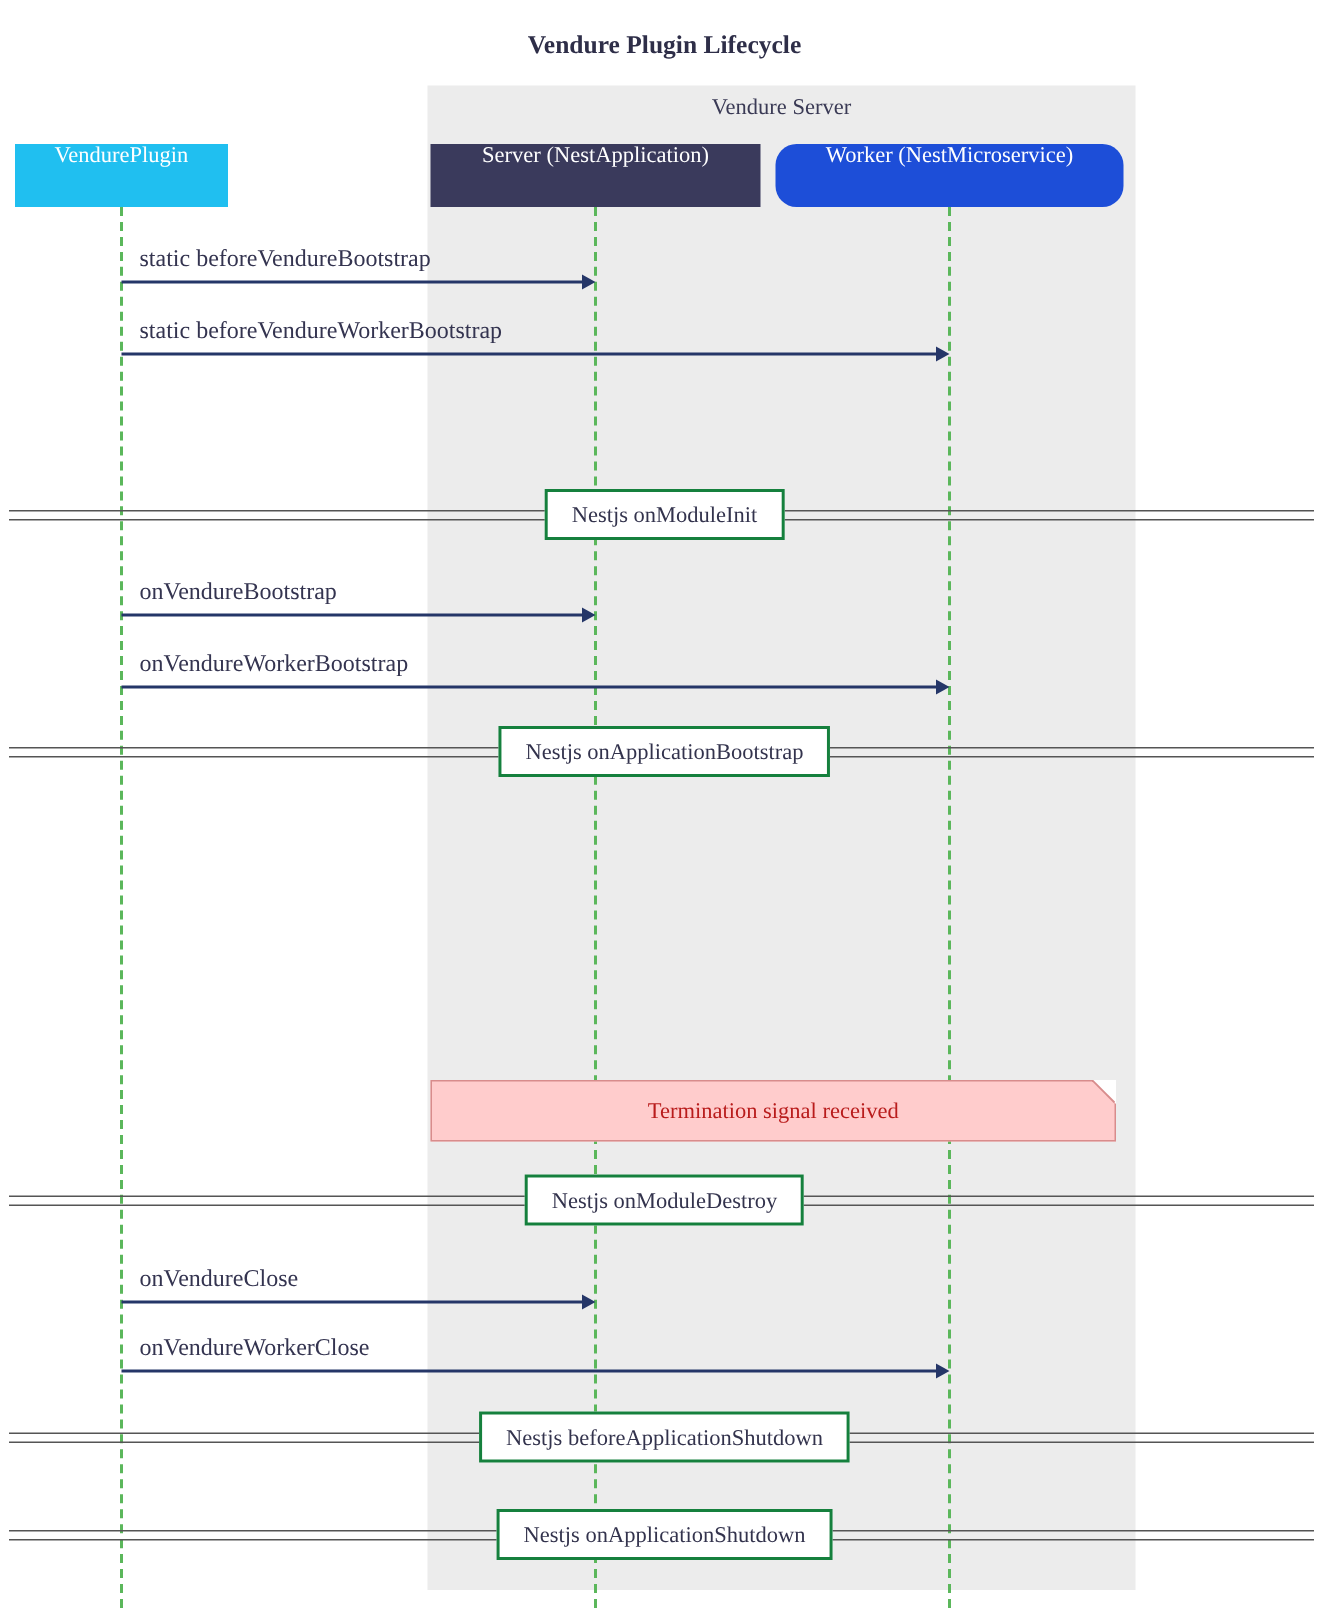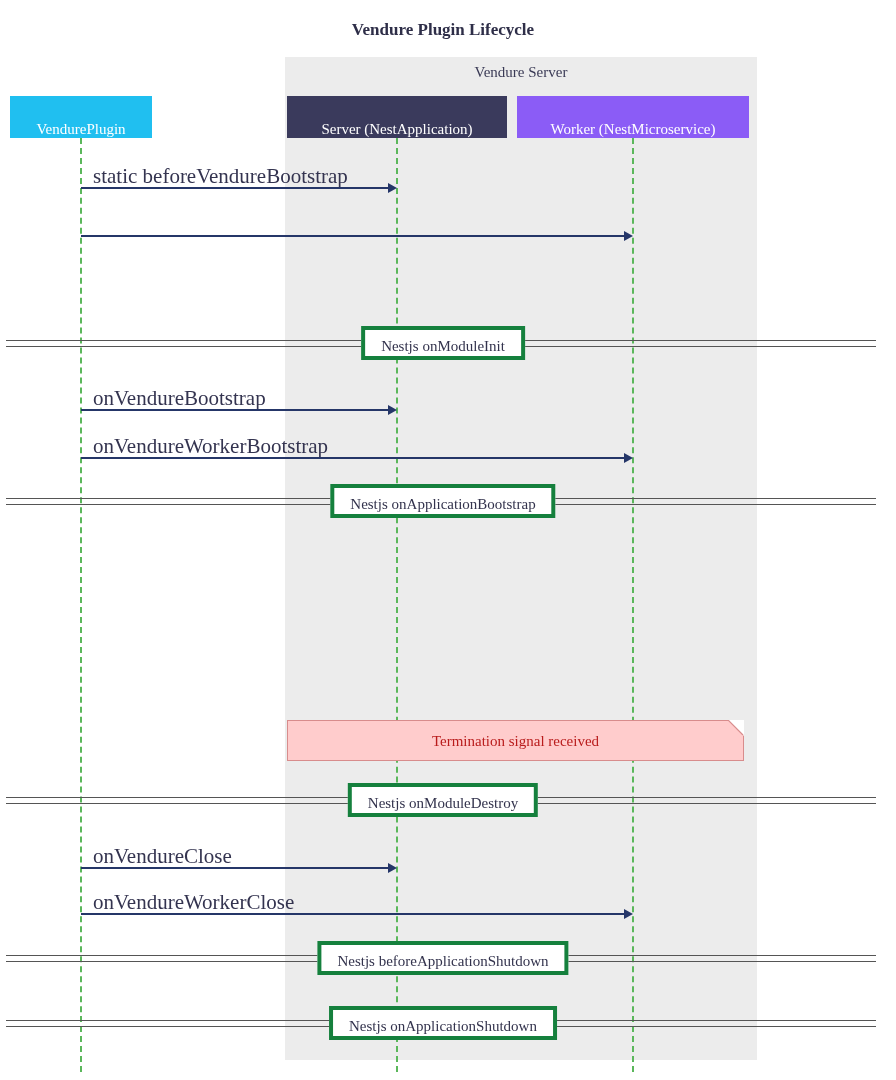--- a/index.html
+++ b/index.html
@@ -13,53 +13,53 @@
   }
   .group-rect{
     position:absolute;left:285px;top:57px;width:472px;height:1003px;
     background:#ececec;
   }
   .group-label{
     position:absolute;left:285px;top:64px;width:472px;text-align:center;
     font-size:15px;color:#3a3a55;
   }
   .actor{
-    position:absolute;top:96px;height:42px;display:flex;align-items:flex-end;
+    position:absolute;top:96px;height:42px;display:flex;align-items:flex-start;
     justify-content:center;font-size:15px;color:#ffffff;box-sizing:border-box;
   }
   .actor-plugin{left:10px;width:142px;background:#20bff0;}
   .actor-server{left:287px;width:220px;background:#3a3a5c;}
-  .actor-worker{left:517px;width:232px;background:#8b5cf6;}
+  .actor-worker{left:517px;width:232px;background:#1d4ed8;border-radius:14px;}
   .lifeline{
     position:absolute;top:138px;height:934px;width:0;
     border-left:2px dashed #5bb75b;
   }
   .lifeline-plugin{left:80px;}
   .lifeline-server{left:396px;}
   .lifeline-worker{left:632px;}
   .msg-label{
-    position:absolute;left:93px;font-size:21px;color:#343450;white-space:nowrap;
+    position:absolute;left:93px;font-size:16px;color:#343450;white-space:nowrap;
   }
   .msg-line{position:absolute;left:81px;height:2px;background:#253668;}
   .msg-arrow{
     position:absolute;width:0;height:0;
     border-top:5px solid transparent;border-bottom:5px solid transparent;
     border-left:9px solid #253668;
   }
   .to-server{width:307px;}
   .to-worker{width:543px;}
   .arrow-server{left:388px;}
   .arrow-worker{left:624px;}
   .div-lines{
     position:absolute;left:6px;width:874px;height:5px;
     border-top:1px solid #555555;border-bottom:1px solid #555555;
   }
   .div-box{
     position:absolute;left:443px;transform:translateX(-50%);height:34px;
-    line-height:32px;background:#ffffff;border:4px solid #15803d;
+    line-height:32px;background:#ffffff;border:2px solid #15803d;
     padding:0 16px;font-size:15px;color:#33334d;white-space:nowrap;
     box-sizing:border-box;text-align:center;
   }
   .note{
     position:absolute;left:287px;width:457px;height:41px;line-height:41px;
     text-align:center;font-size:15px;box-sizing:border-box;border:1px solid;
   }
   .note-green{background:#ccffcc;border-color:#6fae6f;color:#2f4a2f;top:603px;}
   .note-red{background:#ffcccc;border-color:#d88c8c;color:#b91c1c;top:720px;}
   .fold{position:absolute;top:-1px;right:-1px;}
@@ -88,20 +88,21 @@
     <span>Server (NestApplication)</span>
   </div>
   <div class="actor actor-worker">
     <span>Worker (NestMicroservice)</span>
   </div>
 
   <div class="msg-label" style="top:164px">static beforeVendureBootstrap</div>
   <div class="msg-line to-server" style="top:187px"></div>
   <div class="msg-arrow arrow-server" style="top:183px"></div>
 
+  <div class="msg-label" style="top:212px">static beforeVendureWorkerBootstrap</div>
   <div class="msg-line to-worker" style="top:235px"></div>
   <div class="msg-arrow arrow-worker" style="top:231px"></div>
 
   <div class="div-lines" style="top:340px"></div>
   <div class="div-box" style="top:326px">Nestjs onModuleInit</div>
 
   <div class="msg-label" style="top:386px">onVendureBootstrap</div>
   <div class="msg-line to-server" style="top:409px"></div>
   <div class="msg-arrow arrow-server" style="top:405px"></div>
 

